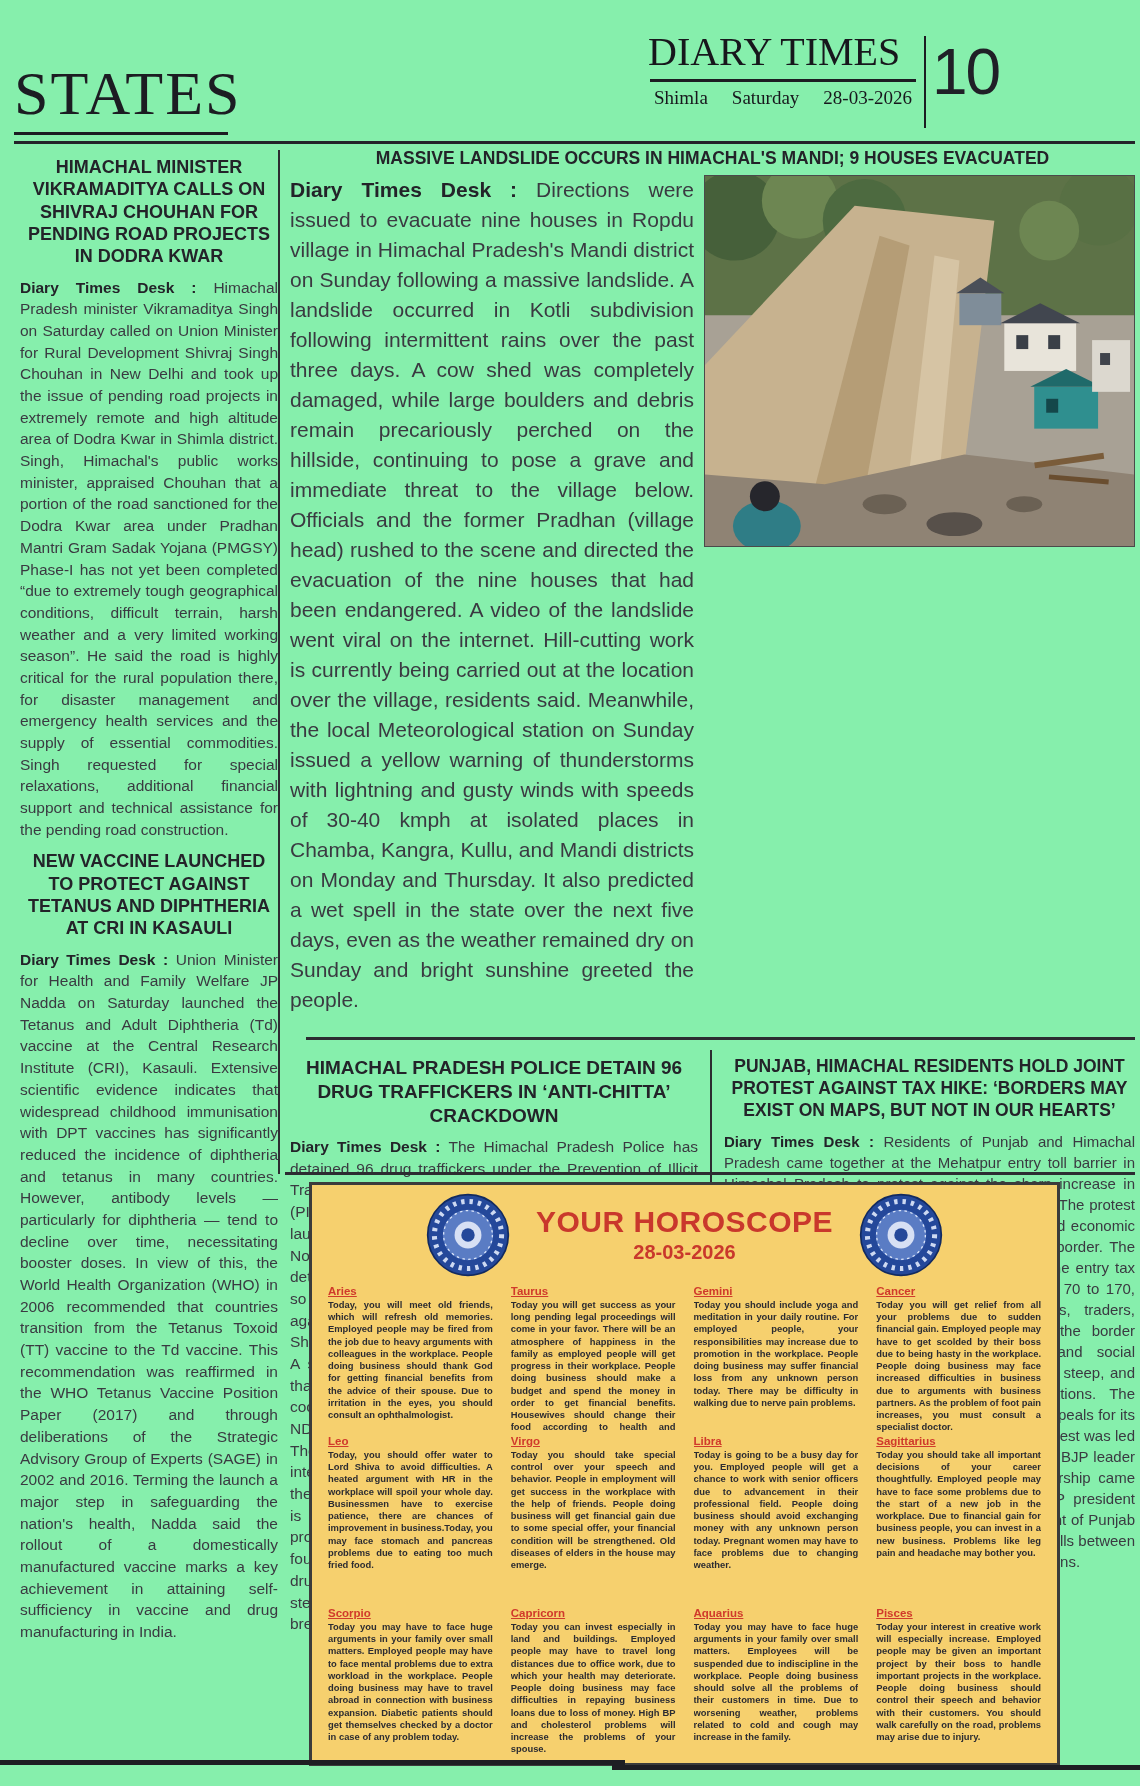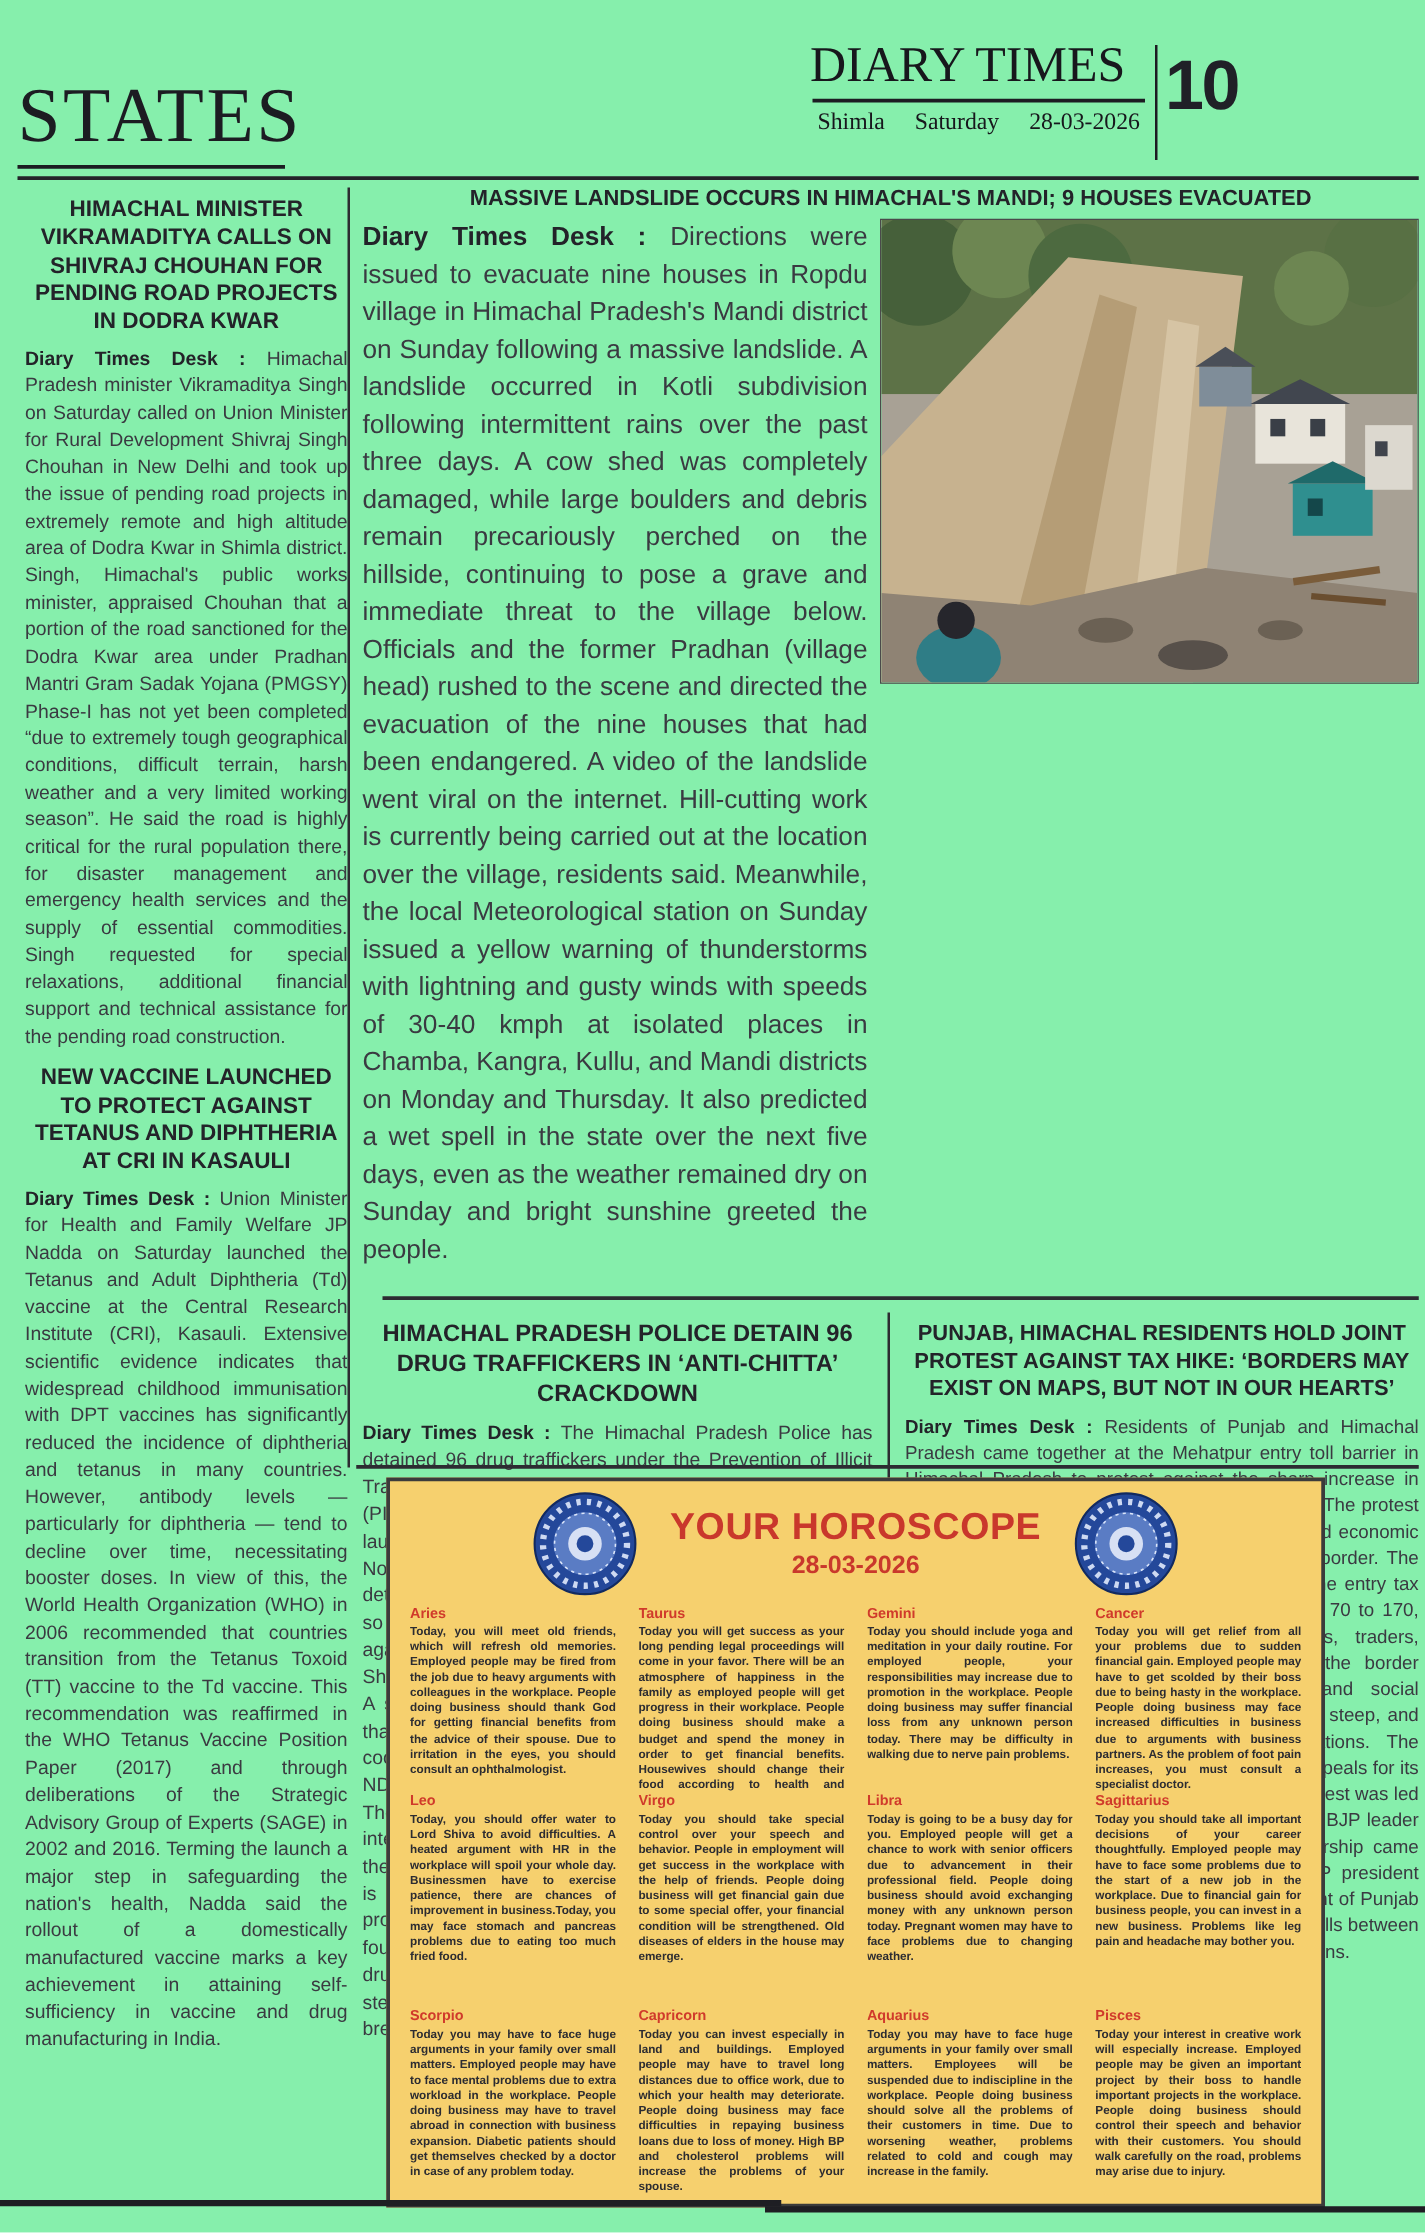--- a/index.html
+++ b/index.html
@@ -9,22 +9,22 @@
   
   .states{position:absolute;left:14px;top:62px;font-family:"Liberation Serif",serif;
           font-size:62px;line-height:1;color:#1c1c22;letter-spacing:2px;}
   .states-rule{position:absolute;left:14px;top:132px;width:214px;height:3px;background:#1c1c22;}
   .paper-block{position:absolute;left:648px;top:32px;width:270px;}
   .paper-name{font-family:"Liberation Serif",serif;font-size:40px;line-height:1;color:#17171c;}
   .paper-rule{height:3px;background:#1c1c22;margin:7px 2px 5px;}
   .dateline{display:flex;justify-content:space-between;padding:0 6px;
             font-family:"Liberation Serif",serif;font-size:19px;color:#17171c;}
   .header-vline{position:absolute;left:924px;top:36px;width:2px;height:92px;background:#1c1c22;}
-  .page-num{position:absolute;left:932px;top:40px;font-size:56px;line-height:1;
-            font-weight:700;color:#202027;letter-spacing:-2px;}
+  .page-num{position:absolute;left:932px;top:40px;font-size:64px;line-height:1;
+            font-weight:400;color:#202027;letter-spacing:-2px;}
   .header-rule{position:absolute;left:14px;top:141px;width:1121px;height:3px;background:#232329;}
 
   
   .col-left{position:absolute;left:20px;top:150px;width:258px;}
   .vdivider{position:absolute;left:278px;top:150px;width:2px;height:1024px;background:#2c2c31;}
   .right-area{position:absolute;left:290px;top:148px;width:845px;}
 
   h3.art-title{font-size:18px;font-weight:800;text-align:center;line-height:1.24;
                color:#232329;margin:6px 0 9px;}
   p.body{font-size:15.5px;line-height:1.4;text-align:justify;margin:0 0 10px;color:#3a3a41;}
@@ -53,21 +53,21 @@
   .horoscope{position:absolute;left:277px;top:1182px;width:751px;height:584px;
              background:#f6d06e;border:3px solid #3b3b3b;box-sizing:border-box;overflow:hidden;margin-left:32px;}
   .h-head{display:flex;justify-content:center;align-items:center;gap:26px;padding-top:6px;height:88px;}
   .wheel{width:84px;height:84px;}
   .h-titles{text-align:center;}
   .h-title{font-size:30px;font-weight:800;color:#c9382c;letter-spacing:0.5px;line-height:1.05;}
   .h-date{font-size:20px;font-weight:800;color:#c9382c;margin-top:3px;}
   .h-grid{display:grid;grid-template-columns:repeat(4,1fr);column-gap:18px;
           grid-template-rows:150px 172px 1fr;padding:6px 16px 0;}
   .h-cell{overflow:hidden;}
-  .sign{color:#d03a2b;font-weight:800;font-size:11.5px;margin-bottom:2px;}
+  .sign{color:#d03a2b;font-weight:800;font-size:11.5px;margin-bottom:2px;text-decoration:underline;}
   .h-text{font-size:9.4px;font-weight:700;line-height:1.3;text-align:justify;color:#2c2c31;}
 
   .bottom-rule-a{position:absolute;left:0;top:1760px;width:625px;height:5px;background:#1e1e23;}
   .bottom-rule-b{position:absolute;left:612px;top:1765px;width:528px;height:5px;background:#1e1e23;}
 </style>
 </head>
 <body>
 
 <div class="page">
 

